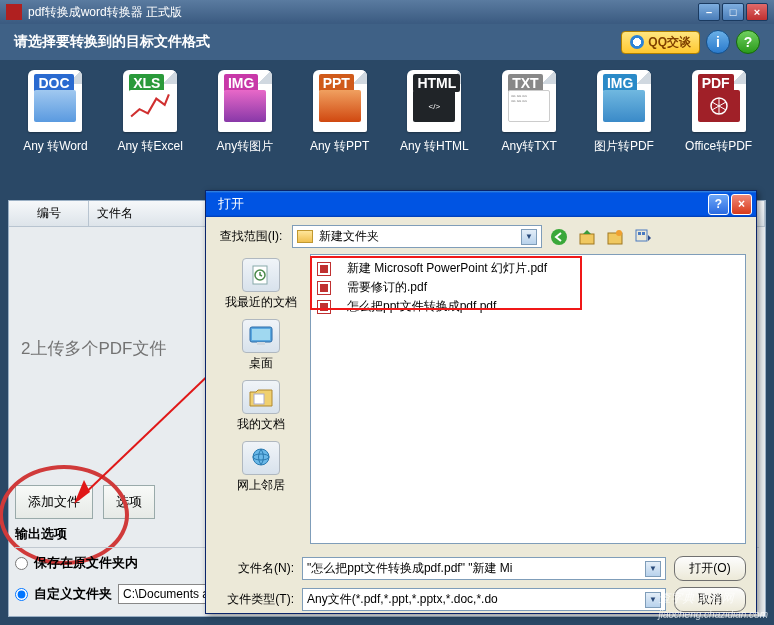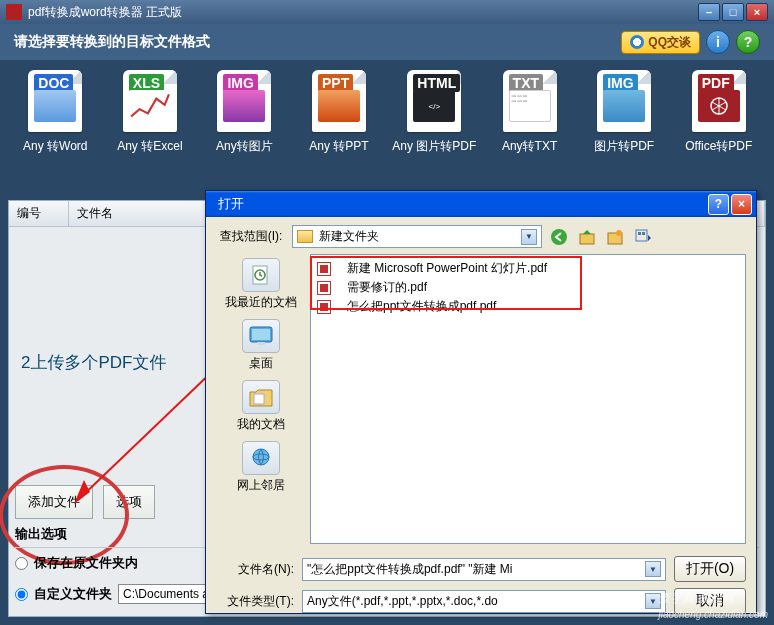--- a/index.html
+++ b/index.html
@@ -45,22 +45,22 @@
 .t-html{ background:#202428; display:flex; align-items:center; justify-content:center; color:#fff; font-size:8px; }
 .t-txt { background:#fff; border:1px solid #ccc; padding:2px; font-size:4px; color:#888; }
 .t-img2{ background:linear-gradient(#70b8e0,#3a8ac8); }
 .t-pdf { background:#a02028; display:flex; align-items:center; justify-content:center; }
 .conv-label { margin-top:6px; font-size:12px; color:#fff; text-align:center; white-space:nowrap; }
 
 .lower { position:absolute; top:200px; left:8px; right:8px; bottom:8px;
   background:#e8ecef; border:1px solid #9aafc4; }
 .table-head { display:flex; background:linear-gradient(#f6f8fa,#dde4ea); border-bottom:1px solid #b8c4d0; }
 .table-head div { padding:4px 8px; font-size:12px; border-right:1px solid #b8c4d0; }
-.th1{width:60px;} .th2{flex:1;}
-.hint { position:absolute; top:150px; left:12px; font-size:17px; color:#0c4a6e; }
+.th1{width:60px;margin-left:20px;} .th2{flex:1;}
+.hint { position:absolute; top:136px; left:12px; font-size:17px; color:#737373; }
 .btn-row { position:absolute; top:284px; left:6px; display:flex; gap:10px; }
 .sbtn { background:linear-gradient(#f8faf8,#e6eae6); border:1px solid #9aa; padding:7px 12px;
   font-size:13px; cursor:pointer; }
 .circle { position:absolute; width:130px; height:100px; border:4px solid #d03a3a; border-radius:50%;
   top:264px; left:-10px; pointer-events:none; }
 .out-sec { position:absolute; top:320px; left:6px; right:6px; }
 .out-title { font-size:13px; font-weight:bold; padding:4px 0; border-bottom:1px solid #c0c8d0; }
 .radio-row { display:flex; align-items:center; gap:6px; padding:6px 0; font-size:13px; }
 .radio-row input[type=radio]{ width:13px; height:13px; }
 .path-box { background:#fff; border:1px solid #888; padding:2px 4px; font-size:12px; width:120px; }
@@ -99,21 +99,21 @@
 .file-row { display:flex; align-items:center; gap:16px; padding:1px 2px; cursor:pointer; }
 .file-row .pdf-ic { width:14px; height:14px; background:#fff; border:1px solid #c03030; position:relative; }
 .file-row .pdf-ic:after{content:"";position:absolute;top:2px;left:2px;width:8px;height:8px;background:#c03030;}
 .red-box { position:absolute; top:1px; left:-1px; width:272px; height:54px; border:2px solid #f01818; pointer-events:none; }
 
 .dlg-bottom { padding:6px 0; }
 .dlg-brow { display:flex; align-items:center; gap:8px; margin-top:6px; }
 .dlg-brow .lbl { width:78px; text-align:right; }
 .dlg-brow .combo { flex:1; }
 .dlg-btn { width:72px; padding:3px 0; background:linear-gradient(#fdfdfd,#ece9d8);
-  border:1px solid #707070; border-radius:3px; text-align:center; cursor:pointer; font-size:14px; }
+  border:1px solid #707070; border-radius:9px; text-align:center; cursor:pointer; font-size:12px; }
 
 .arrow { position:absolute; pointer-events:none; }
 .watermark { position:absolute; right:6px; bottom:4px; font-size:12px; color:rgba(255,255,255,0.7);
   font-style:italic; }
 </style>
 </head>
 <body>
 
 <div class="mainwin">
   <div class="titlebar">
@@ -175,21 +175,21 @@
         </div>
       <div class="conv-label">Any 转PPT</div>
     </div>
     <div class="conv-item">
       <div class="conv-icon">
           <div class="page">
             <div class="tag" style="background:#202428">HTML</div>
             <div class="thumb t-html">&lt;/&gt;</div>
           </div>
         </div>
-      <div class="conv-label">Any 图片转PDF</div>
+      <div class="conv-label">Any 转HTML</div>
     </div>
     <div class="conv-item">
       <div class="conv-icon">
           <div class="page">
             <div class="tag" style="background:#888">TXT</div>
             <div class="thumb t-txt">aa aa aa<br>aa aa aa</div>
           </div>
         </div>
       <div class="conv-label">Any转TXT</div>
     </div>

